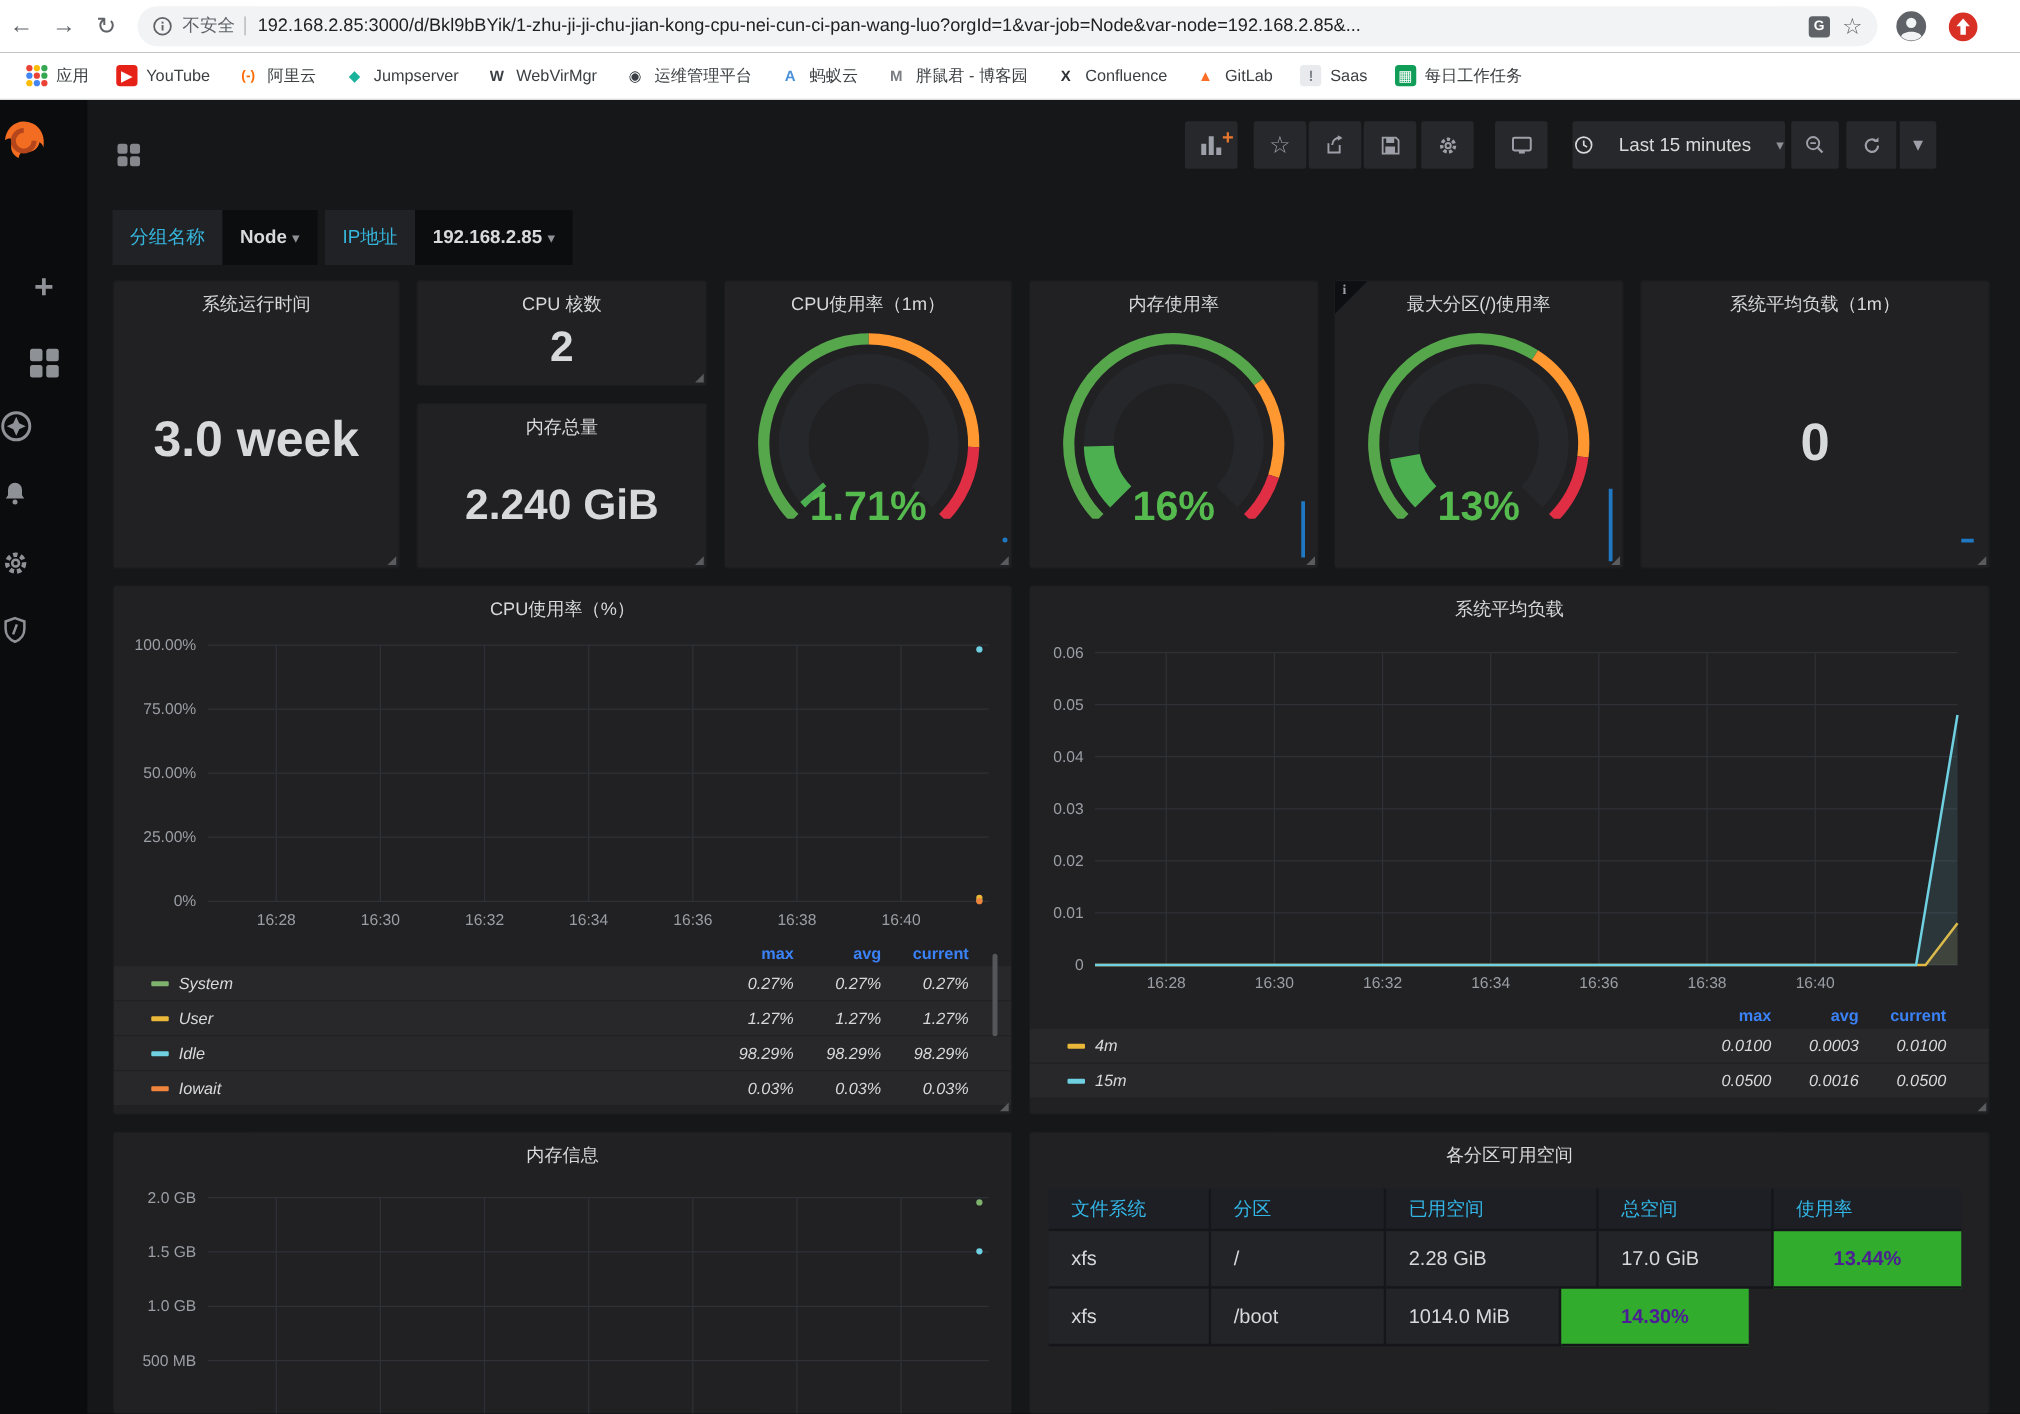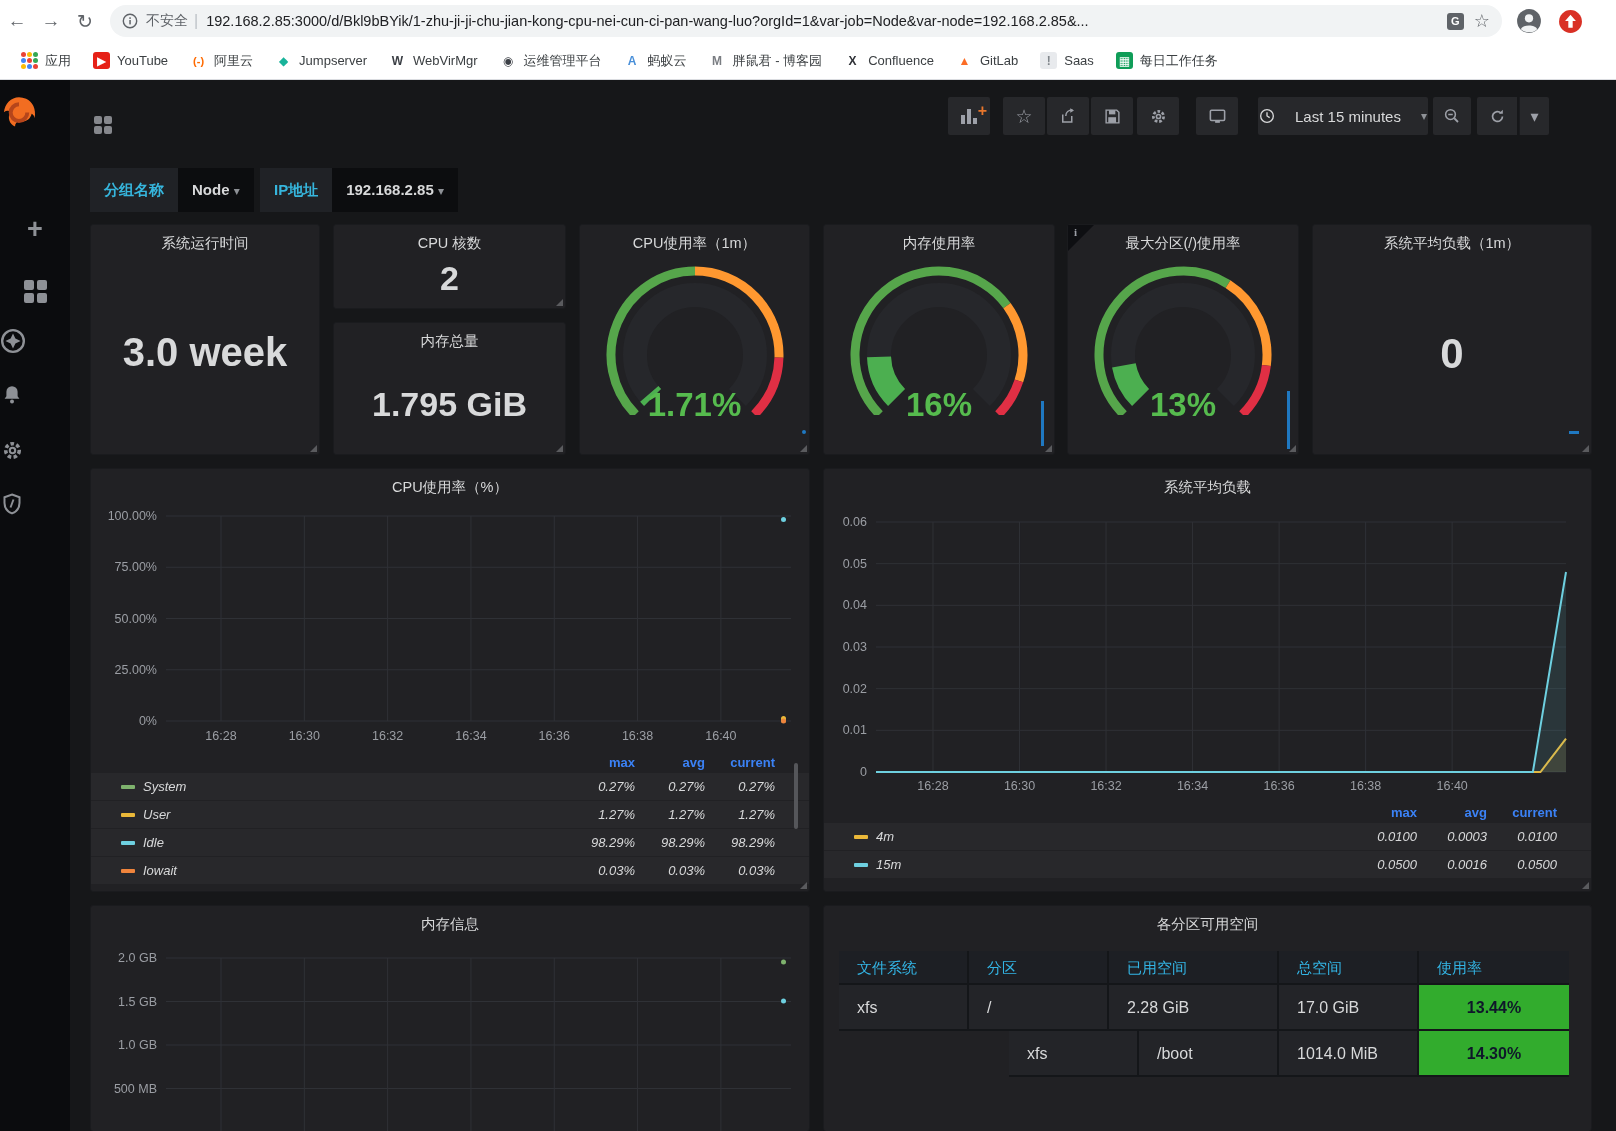--- a/index.html
+++ b/index.html
@@ -33,21 +33,21 @@
   .main{position:absolute;left:70px;top:80px;width:1546px;height:1051px;background:#161719;}
   .dash-title{position:absolute;left:54px;top:27px;font-size:19px;color:#e0e1e3;cursor:pointer;white-space:nowrap;}
   .caret{color:#8e9196;font-size:12px;}
   .tb-btn{position:absolute;top:17px;height:38px;width:42px;background:#27282b;border-radius:2px;display:flex;align-items:center;justify-content:center;color:#9da0a8;cursor:pointer;box-sizing:border-box;}
   .tb-time{width:170px;gap:20px;font-size:15px;color:#d8d9da;}
   .addbars{display:flex;align-items:flex-end;gap:2px;position:relative;}
   .addbars i{width:4px;background:#9da0a8;display:block;}
   .addbars .plus{position:absolute;right:-10px;top:-7px;color:#e8762c;font-size:16px;font-weight:700;}
   
   .var-group{position:absolute;top:88px;height:44px;display:flex;cursor:pointer;}
-  .var-label{background:#202226;color:#36b6dd;font-size:15px;line-height:44px;padding:0 14px;font-weight:bold;}
+  .var-label{background:#202226;color:#36b6dd;font-size:15px;line-height:44px;padding:0 14px;}
   .var-value{background:#0c0d0f;color:#d8d9da;font-weight:700;font-size:15px;line-height:44px;padding:0 14px;}
   
   .panel{position:absolute;background:#212124;border:1px solid #1a1b1e;border-radius:3px;box-sizing:border-box;}
   .panel-title{position:absolute;top:9px;left:0;right:0;text-align:center;font-size:14.5px;font-weight:500;color:#d8d9da;cursor:pointer;white-space:nowrap;}
   .stat-value{position:absolute;left:0;right:0;text-align:center;color:#d8d9da;font-weight:700;}
   .gauge-wrap{position:absolute;left:50%;top:38px;transform:translateX(-50%);}
   .gauge-value{position:absolute;left:0;right:0;bottom:30px;text-align:center;font-size:33px;font-weight:700;color:#56bb4e;}
   .resize-h{position:absolute;right:2px;bottom:2px;width:0;height:0;border-left:7px solid transparent;border-bottom:7px solid #5a5b5e;cursor:nwse-resize;}
   .info-corner{position:absolute;left:0;top:0;width:0;height:0;border-right:26px solid transparent;border-top:26px solid #0e0f12;}
   .info-i{position:absolute;left:6px;top:1px;color:#9da0a8;font-size:11px;font-weight:700;font-family:"Liberation Serif",serif;}
@@ -56,25 +56,25 @@
   .leg-row{display:flex;align-items:center;height:27px;padding:0 34px 0 30px;font-size:13px;color:#d8d9da;}
   .leg-row.striped{background:rgba(255,255,255,0.035);margin-bottom:1px;font-style:italic;}
   .leg-head{height:22px;}
   .leg-chip{width:14px;height:4px;border-radius:1px;margin-right:8px;flex:none;}
   .leg-name{flex:1;cursor:pointer;}
   .leg-val{width:70px;text-align:right;flex:none;}
   .leg-col{color:#3b82f6;font-weight:700;cursor:pointer;}
   .scrollbar{position:absolute;width:4px;background:#55565a;border-radius:2px;cursor:grab;}
   
   .dtable{position:absolute;left:15px;top:45px;width:730px;}
-  .tr{display:flex;justify-content:flex-end;}
+  .tr{display:flex;}
   .td{box-sizing:border-box;border-right:2px solid #141619;padding-left:18px;color:#d8d9da;font-size:16px;line-height:46px;height:46px;background:#232428;border-bottom:2px solid #141619;white-space:nowrap;overflow:hidden;}
   .tr.th .td{background:#1d1f24;color:#33b5e5;font-size:15px;font-weight:500;line-height:34px;height:34px;cursor:pointer;}
   .c0{width:130px}.c1{width:140px}.c2{width:170px}.c3{width:140px}.c4{width:150px;border-right:none;}
-  .td.usage{background:#32ac2d;color:#0f172a;font-weight:700;text-align:center;padding-left:0;}
+  .td.usage{background:#32ac2d;color:#4c1d95;font-weight:700;text-align:center;padding-left:0;}
   svg{display:block;}
 </style>
 </head>
 <body>
 
 <div class="screen">
 
   <div class="toolbar">
     <span class="nav-btn">←</span>
     <span class="nav-btn">→</span>
@@ -292,21 +292,21 @@
     </div>
 
     <div class="panel" style="left:263px;top:144px;width:233px;height:85px">
       <div class="panel-title">CPU 核数</div>
       <div class="stat-value" style="top:34px;font-size:34px">2</div>
       <div class="resize-h"></div>
     </div>
 
     <div class="panel" style="left:263px;top:242px;width:233px;height:133px">
       <div class="panel-title">内存总量</div>
-      <div class="stat-value" style="top:62px;font-size:34px">1.795 GiB</div>
+      <div class="stat-value" style="top:62px;font-size:34px">2.240 GiB</div>
       <div class="resize-h"></div>
     </div>
 
     <div class="panel" style="left:509px;top:144px;width:231px;height:231px">
       <div class="panel-title">CPU使用率（1m）</div>
       <div class="gauge-wrap" id="gauge-cpu">
           <svg width="210" height="152">
             <path d="M 62.57359312880714 134.42640687119285 A 60 60 0 1 1 147.42640687119285 134.42640687119285" stroke="#26272b" stroke-width="24" fill="none"></path>
             <path d="M 45.60303038033 151.39696961967 A 84 84 0 0 1 105 8" stroke="#56a64b" stroke-width="9" fill="none"></path>
             <path d="M 105 8 A 84 84 0 0 1 188.95855107072146 94.63850376256275" stroke="#ff9830" stroke-width="9" fill="none"></path>

